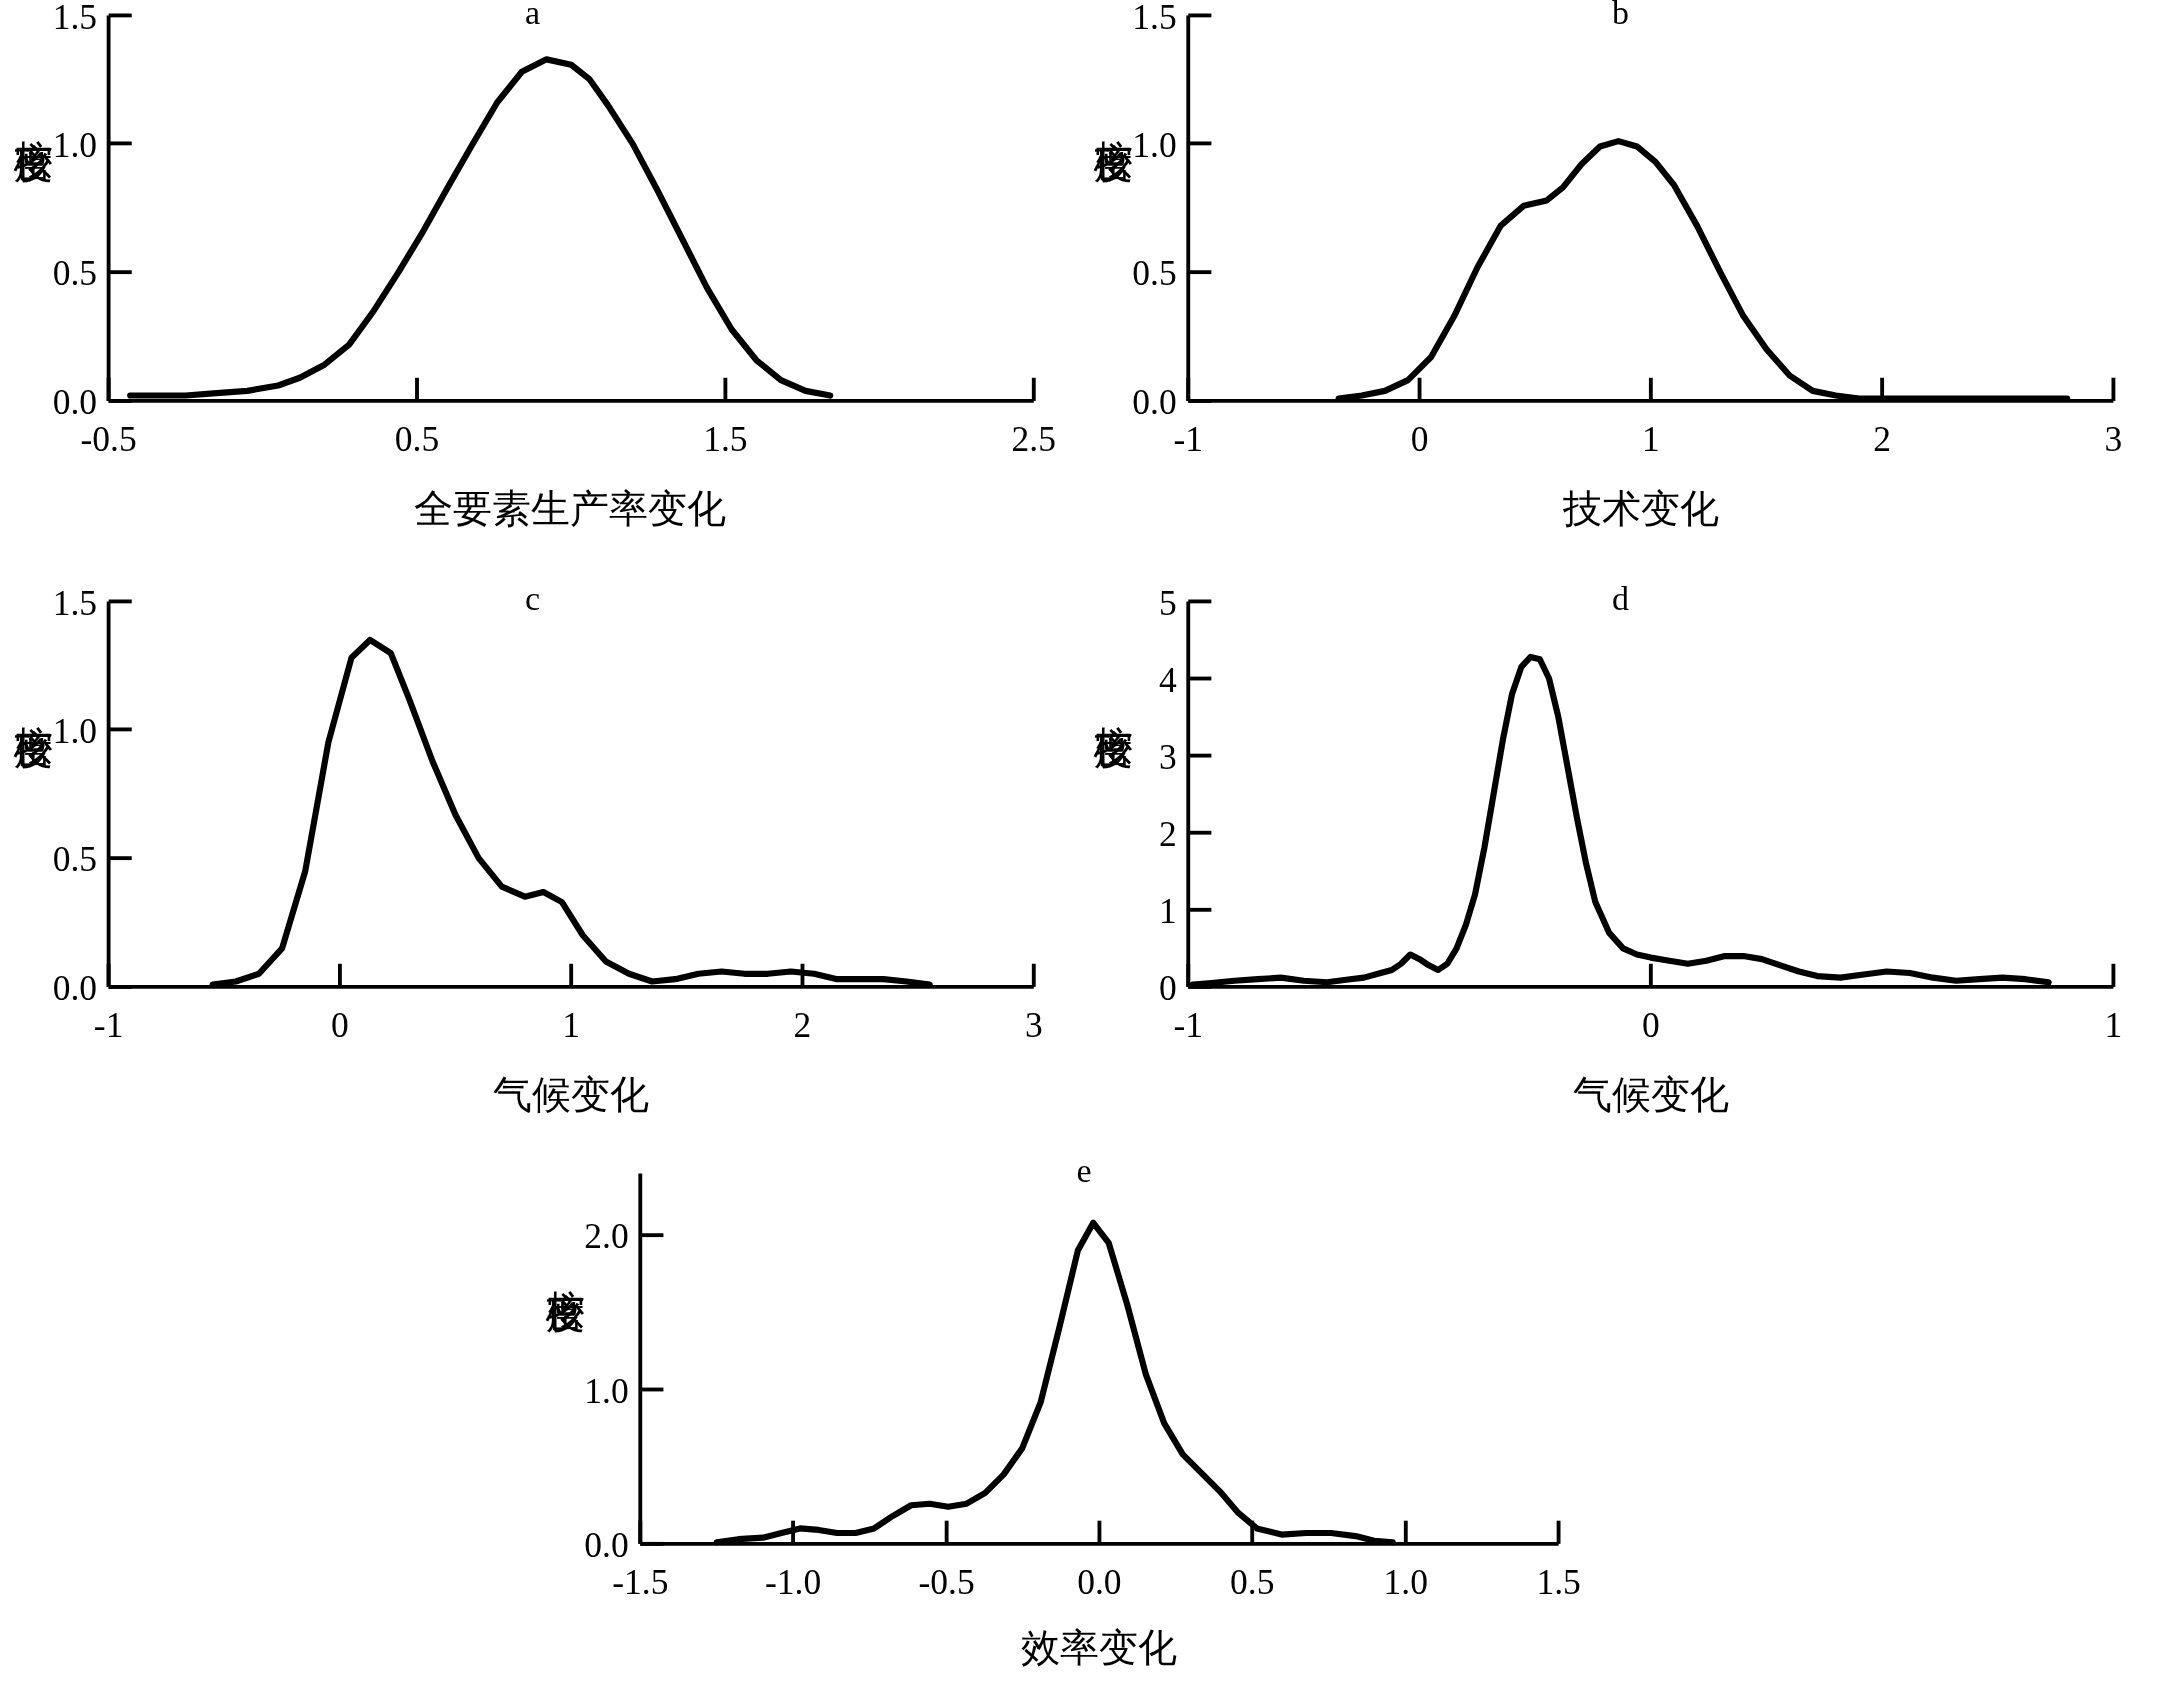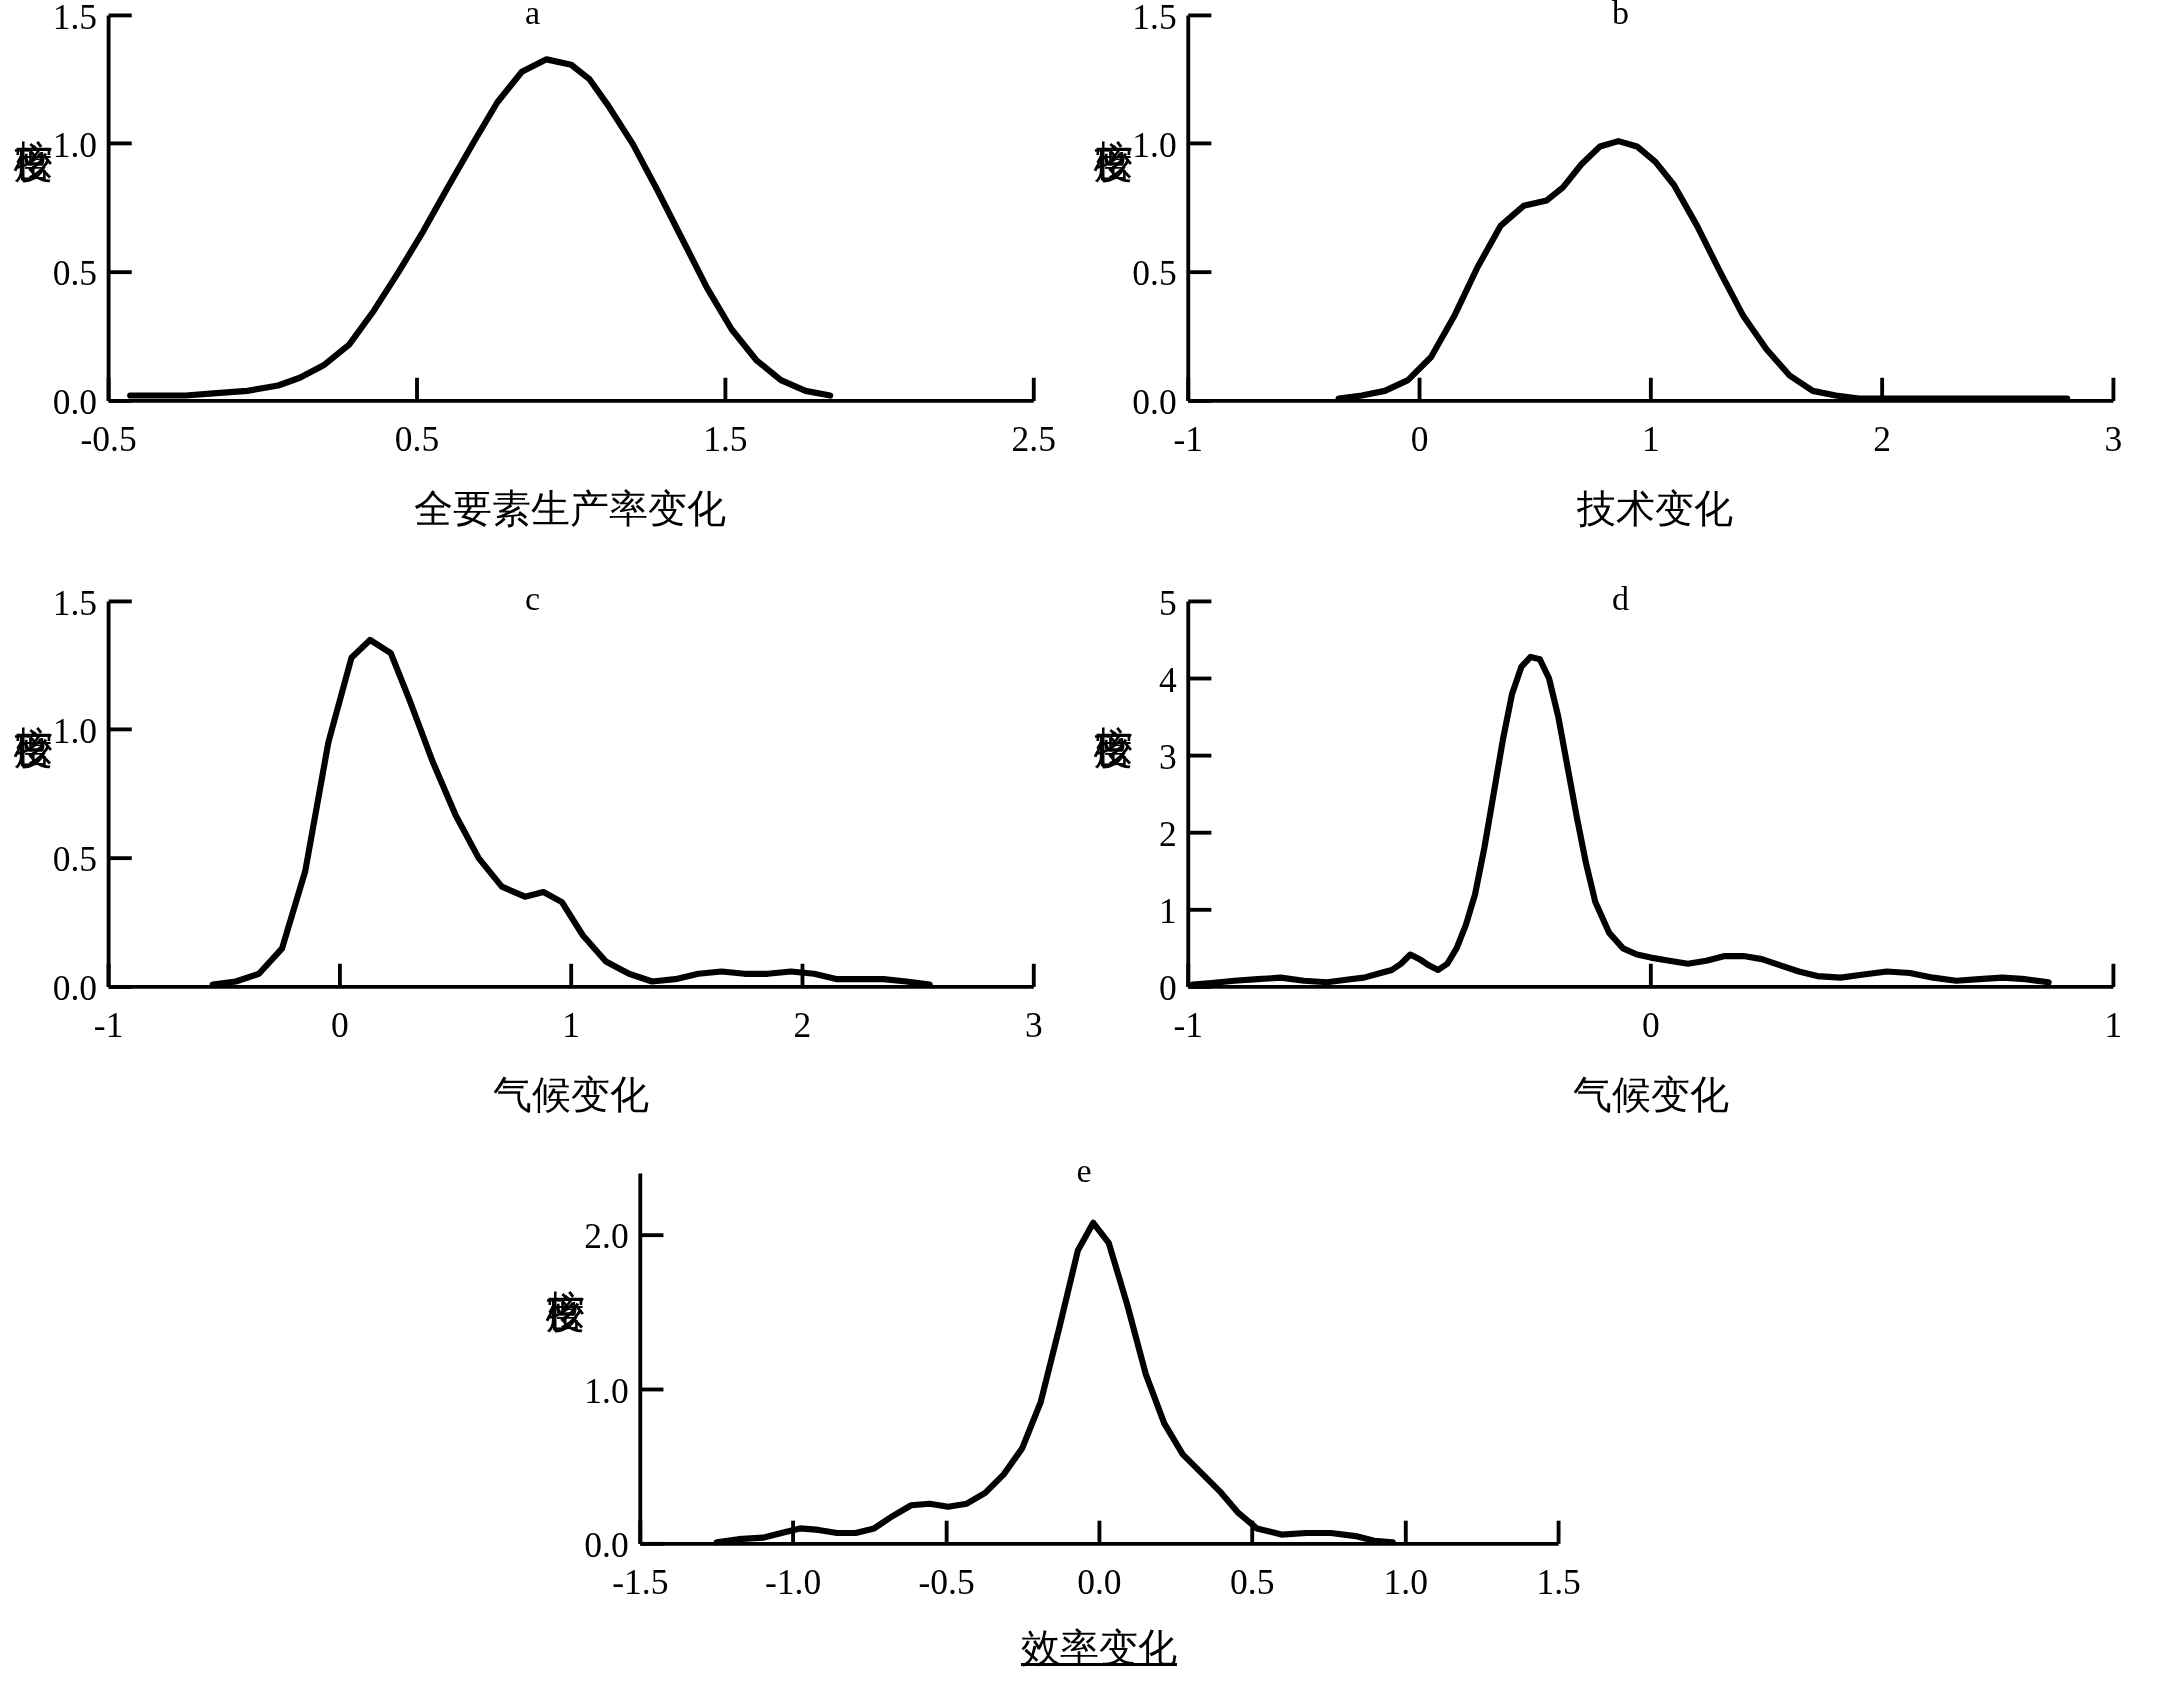--- a/index.html
+++ b/index.html
@@ -112,21 +112,21 @@
       <line x1="1040" y1="520" x2="1040" y2="490" stroke="#000" stroke-width="5"></line>
       <line x1="1340" y1="520" x2="1340" y2="490" stroke="#000" stroke-width="5"></line>
       <text class="tick" x="140" y="585" text-anchor="middle">-1</text>
       <text class="tick" x="440" y="585" text-anchor="middle">0</text>
       <text class="tick" x="740" y="585" text-anchor="middle">1</text>
       <text class="tick" x="1040" y="585" text-anchor="middle">2</text>
       <text class="tick" x="1340" y="585" text-anchor="middle">3</text>
 
       <polyline fill="none" stroke="#000" stroke-width="8" stroke-linejoin="round" stroke-linecap="round" points="335,517 365,513 395,507 425,493 455,463 485,410 515,347 545,293 575,267 605,260 626,243 650,213 674,190 698,183 722,190 746,210 770,240 800,293 830,353 860,410 890,453 920,487 950,507 980,513 1010,517 1040,517 1100,517 1160,517 1220,517 1280,517"></polyline>
     </svg>
-    <div class="xlabel" style="top:482px; left:112px; width:926px;">技术变化</div>
+    <div class="xlabel" style="top:482px; left:98px; width:926px;">技术变化</div>
   </div>
 
   <div class="panel" style="left:0px; top:586px; width:1073px; height:556px;">
     <div class="panel-title" style="width:1003px; left:31px;">c</div>
     <div class="ylabel" style="left:6.2px; top:108px;">核密度</div>
     <svg class="plot-svg" width="1073" height="478" viewBox="0 0 1390 620">
       <line x1="140" y1="20" x2="140" y2="520" stroke="#000" stroke-width="5"></line>
       <line x1="140" y1="520" x2="1340" y2="520" stroke="#000" stroke-width="5"></line>
       <line x1="140" y1="520" x2="170" y2="520" stroke="#000" stroke-width="5"></line>
       <line x1="140" y1="353" x2="170" y2="353" stroke="#000" stroke-width="5"></line>
@@ -206,17 +206,17 @@
       <text class="tick" x="140" y="565" text-anchor="middle">-1.5</text>
       <text class="tick" x="338" y="565" text-anchor="middle">-1.0</text>
       <text class="tick" x="537" y="565" text-anchor="middle">-0.5</text>
       <text class="tick" x="735" y="565" text-anchor="middle">0.0</text>
       <text class="tick" x="933" y="565" text-anchor="middle">0.5</text>
       <text class="tick" x="1132" y="565" text-anchor="middle">1.0</text>
       <text class="tick" x="1330" y="565" text-anchor="middle">1.5</text>
 
       <polyline fill="none" stroke="#000" stroke-width="8" stroke-linejoin="round" stroke-linecap="round" points="239,498 267,494 299,492 323,486 347,480 371,482 395,486 419,486 443,480 467,464 491,450 515,448 539,452 563,448 587,434 611,410 635,376 659,316 683,220 707,120 727,84 747,110 771,190 795,280 819,344 843,384 867,408 891,432 915,460 939,480 971,488 1003,486 1035,486 1067,490 1091,496 1115,498"></polyline>
     </svg>
-    <div class="xlabel" style="top:463px; left:108px; width:918px;text-decoration:underline;">效率变化</div>
+    <div class="xlabel" style="top:463px; left:108px; width:918px;">效率变化</div>
   </div>
 
 </div>
 
 
 </body></html>

